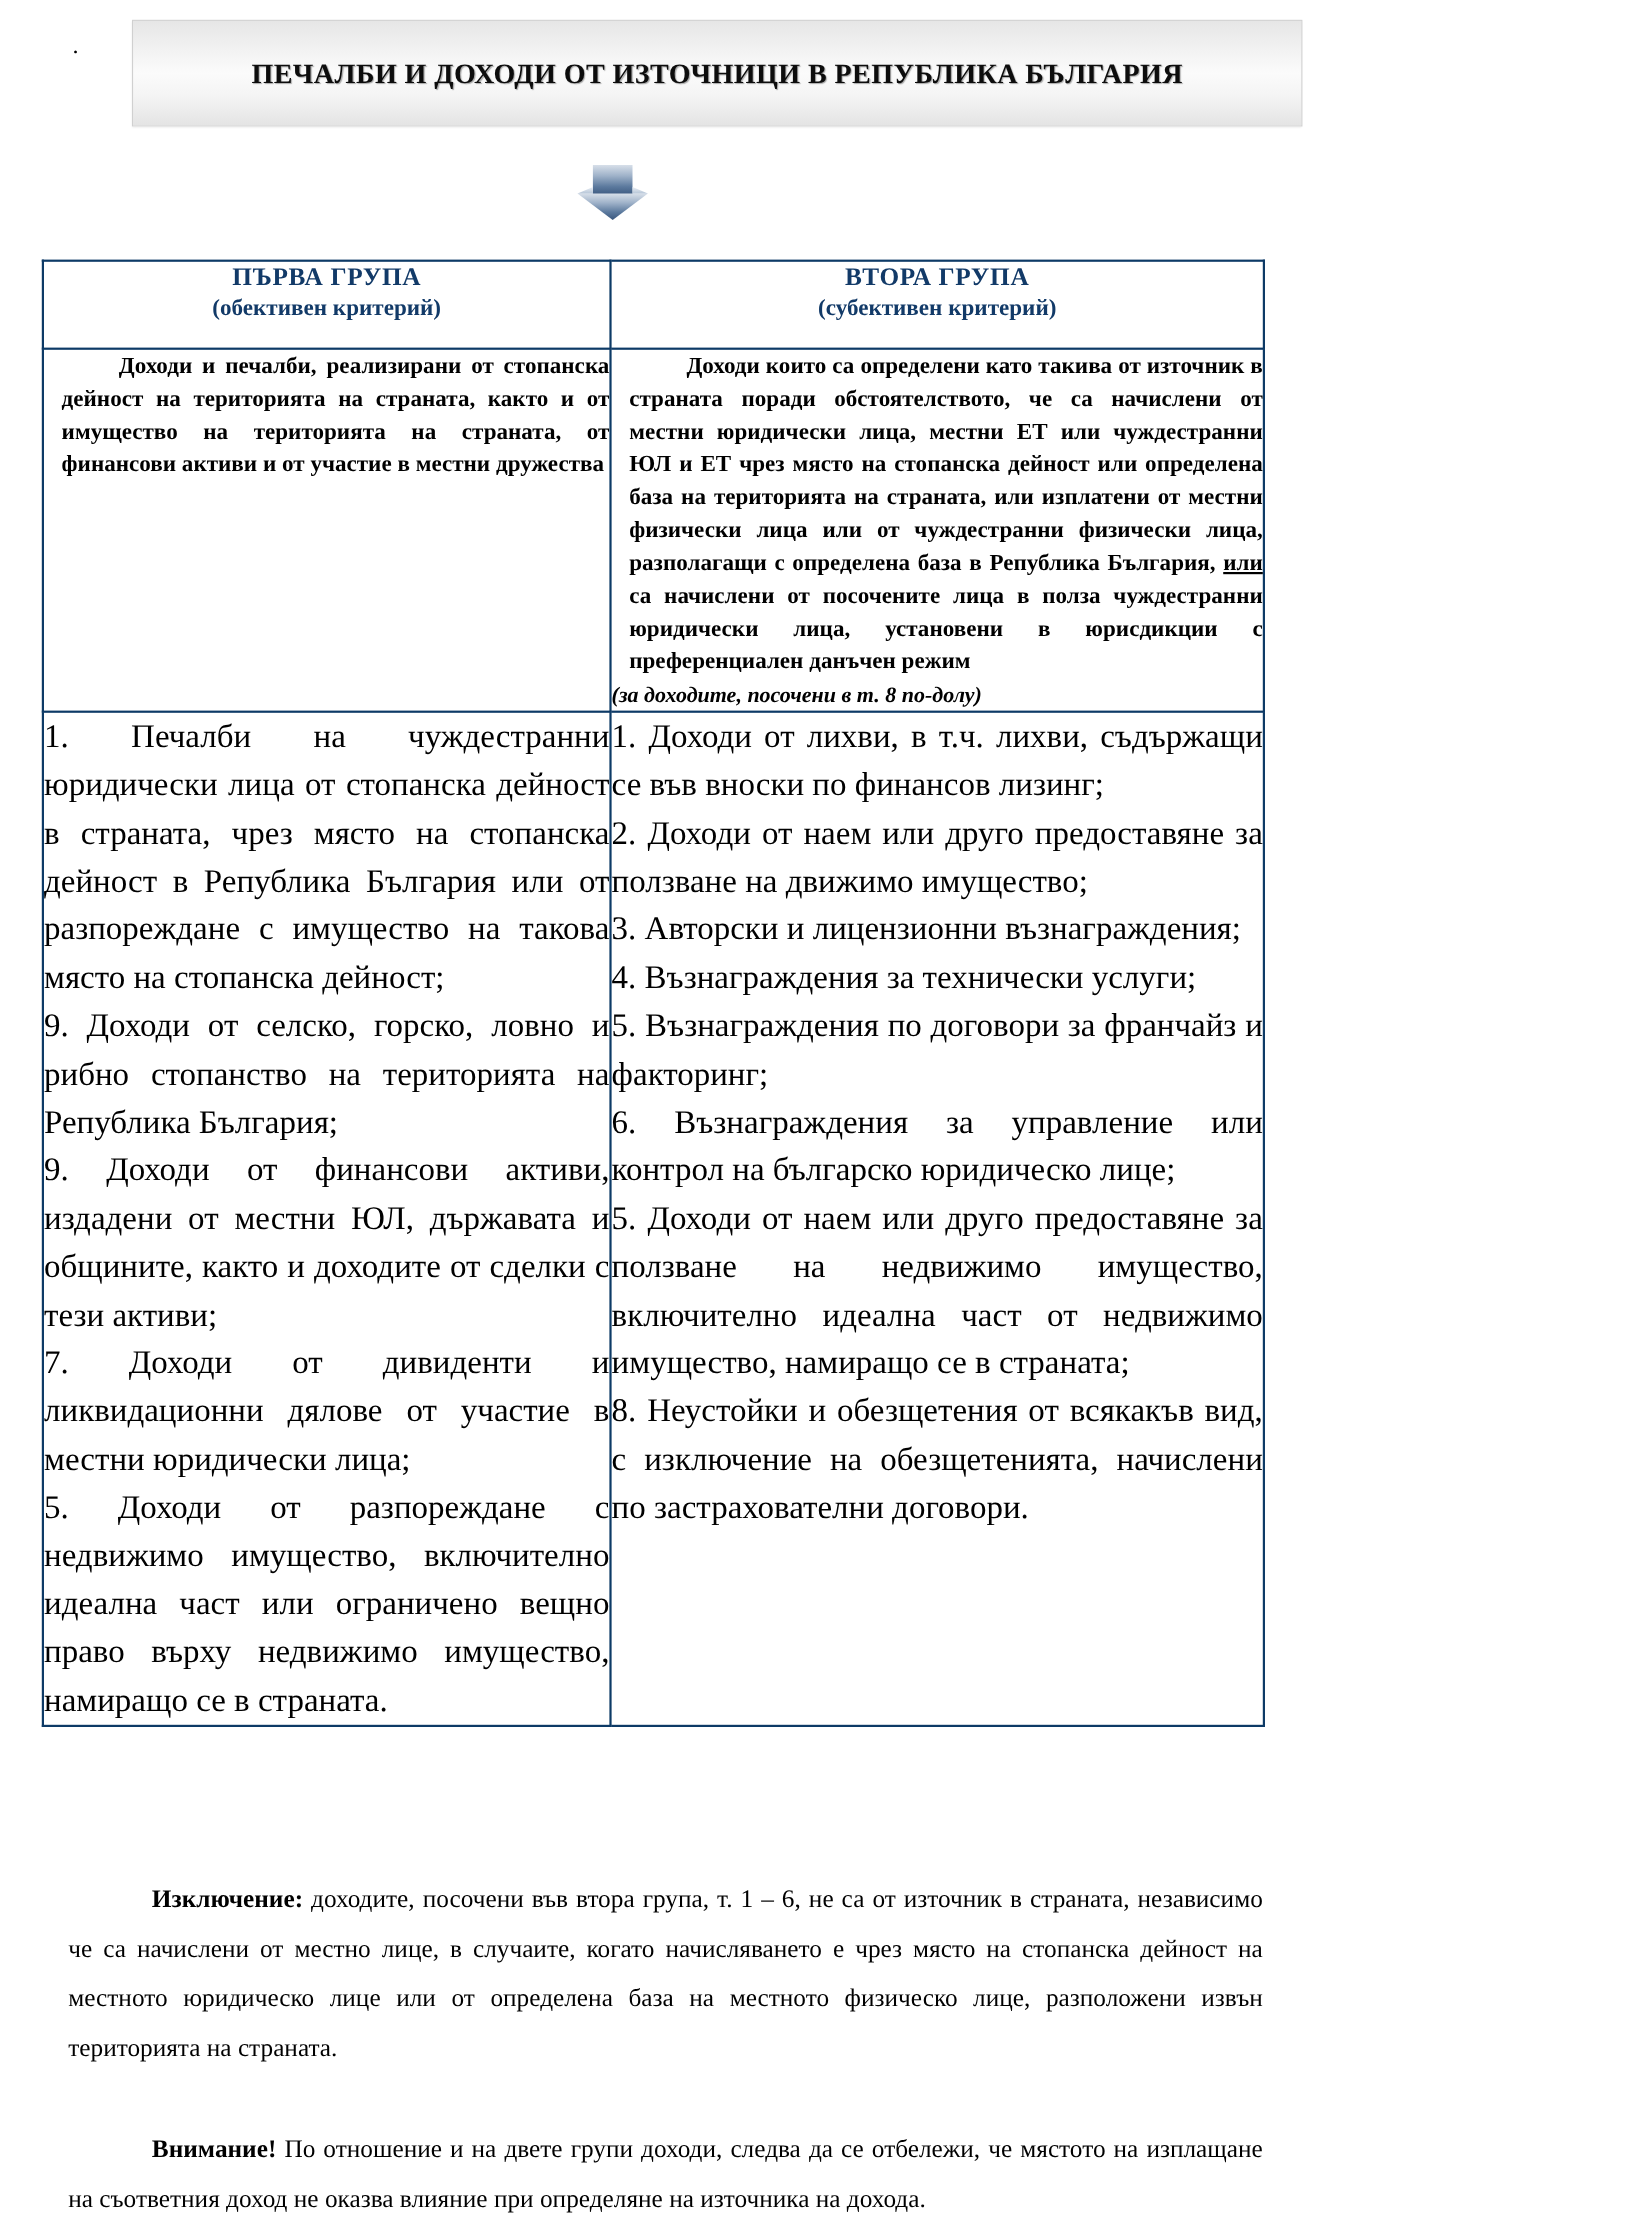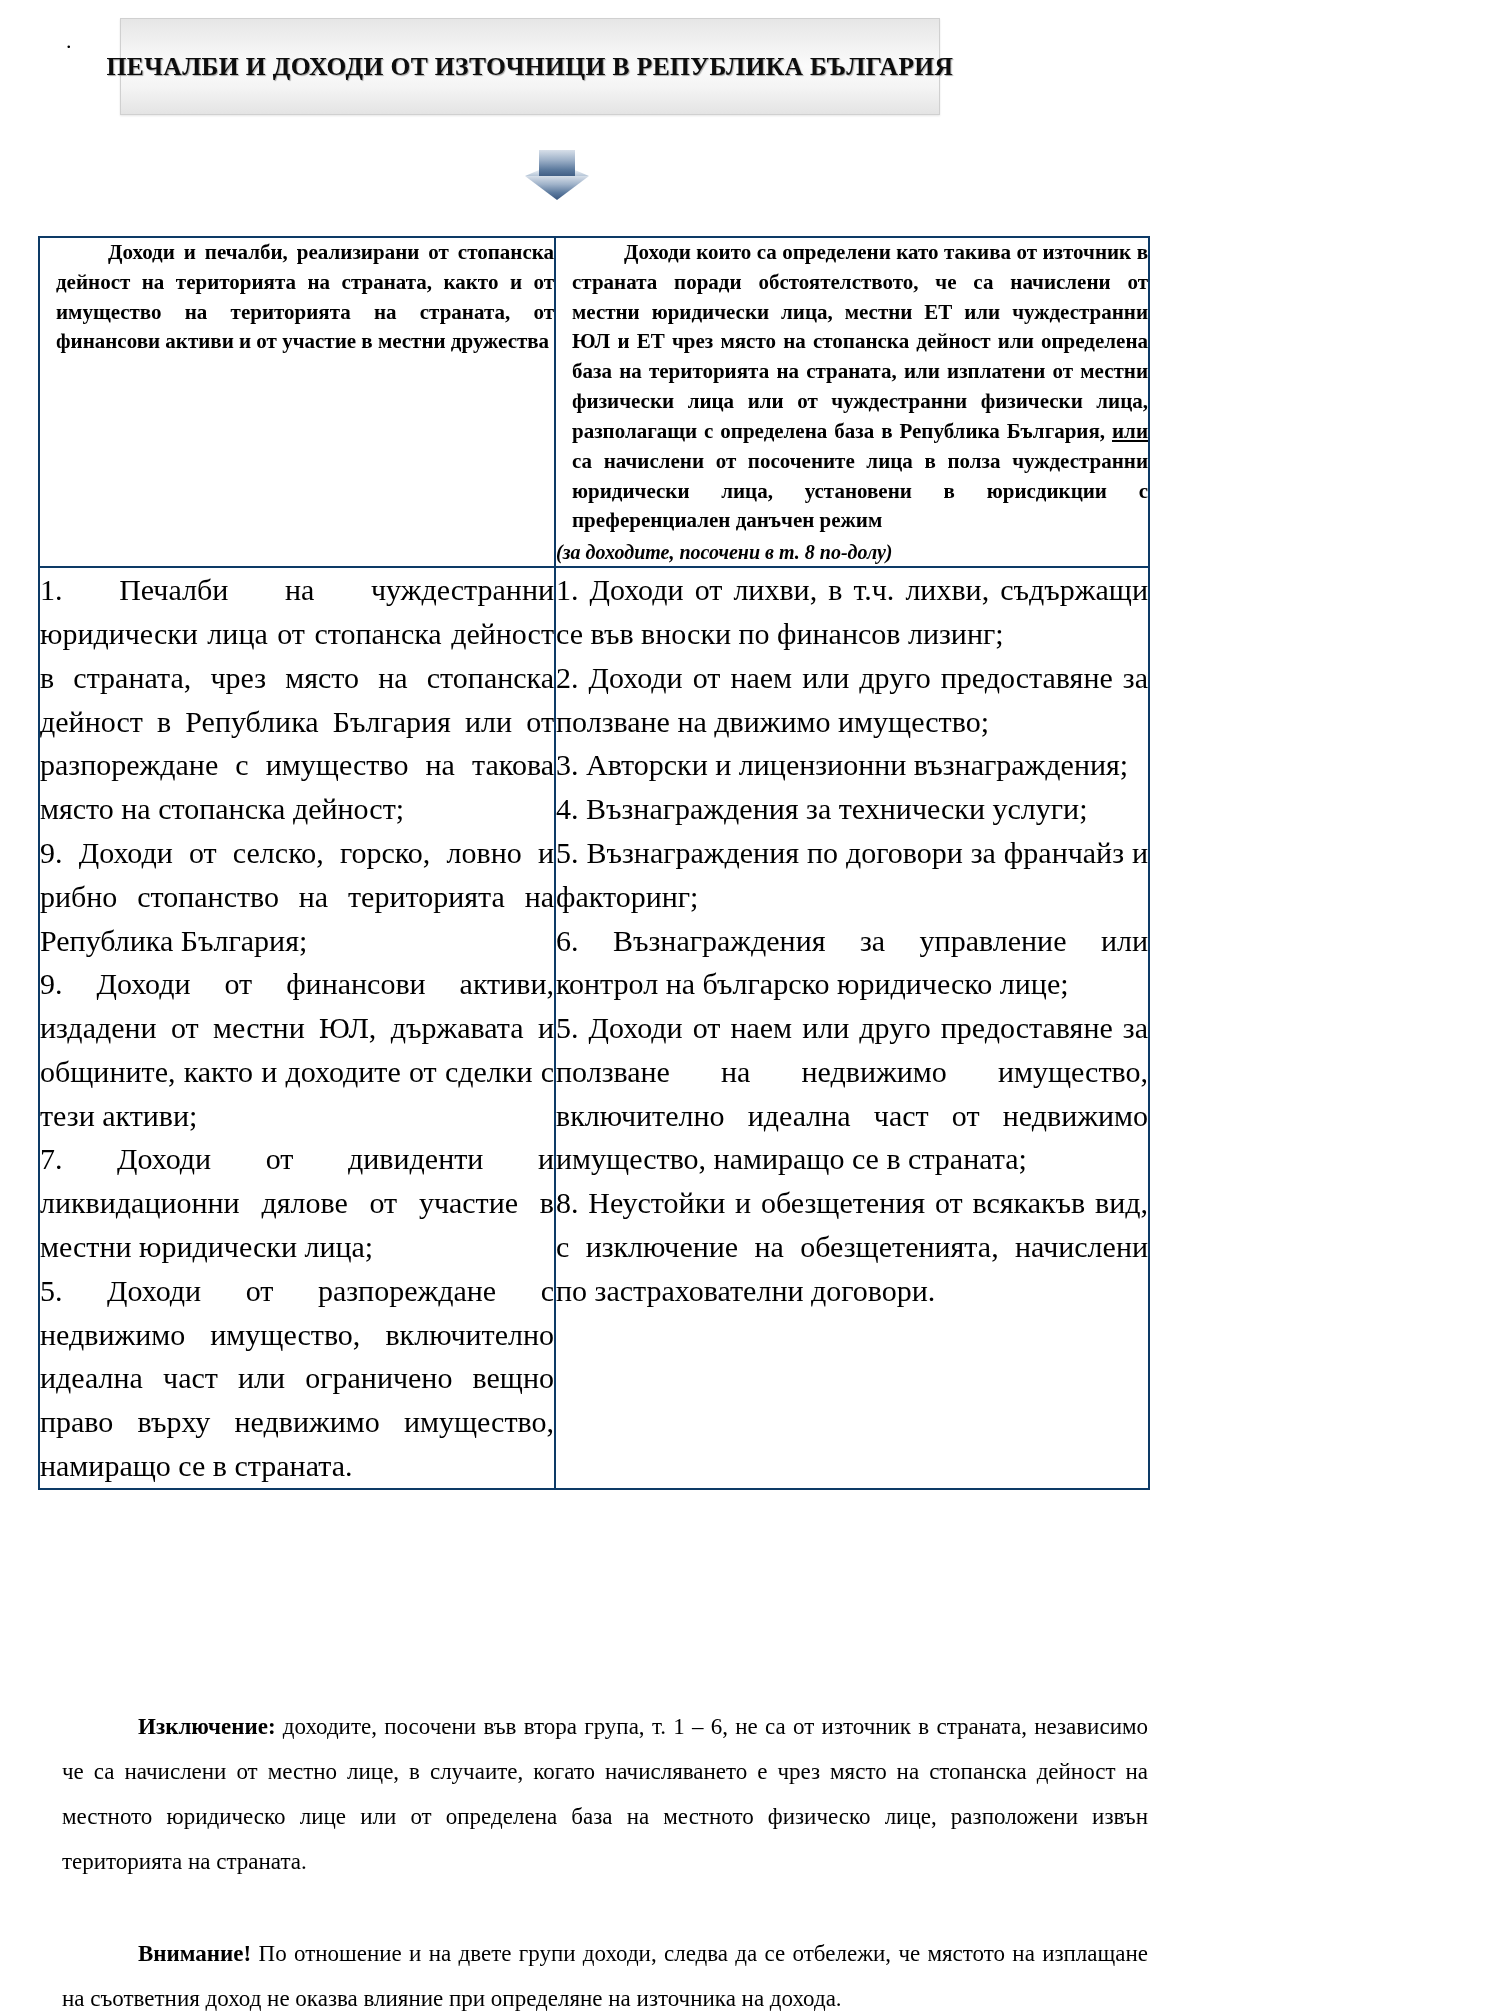--- a/index.html
+++ b/index.html
@@ -24,21 +24,21 @@
     font-size: 22px;
     line-height: 1;
     color: #000;
   }
 
   
   .title-banner {
     position: absolute;
     left: 120px;
     top: 18px;
-    width: 820px;
+    width: 1064px;
     height: 97px;
     background: linear-gradient(to bottom,
                 #e6e6e6 0%,
                 #f2f2f2 28%,
                 #fbfbfb 50%,
                 #f4f4f4 72%,
                 #e4e4e4 100%);
     border: 1px solid #d0d0d0;
     box-shadow: 0 1px 2px rgba(0,0,0,0.10);
     display: flex;
@@ -186,20 +186,30 @@
   </svg>
 </div>
 
 <table class="main-table">
   <colgroup>
     <col class="col-1">
     <col class="col-2">
   </colgroup>
   <tbody>
 
+    <tr>
+      <td class="hdr-cell">
+        <div class="hdr-line1">ПЪРВА ГРУПА</div>
+        <div class="hdr-line2">(обективен критерий)</div>
+      </td>
+      <td class="hdr-cell">
+        <div class="hdr-line1">ВТОРА ГРУПА</div>
+        <div class="hdr-line2">(субективен критерий)</div>
+      </td>
+    </tr>
 
     <tr>
       <td class="desc-cell">
         <div class="desc-text">Доходи и печалби, реализирани от стопанска дейност на територията на страната, както и от имущество на територията на страната, от финансови активи и от участие в местни дружества</div>
       </td>
       <td class="desc-cell">
         <div class="desc-text"><span>Доходи които са определени като такива от източник в страната поради обстоятелството, че са начислени от местни юридически лица, местни ЕТ или чуждестранни ЮЛ и ЕТ чрез място на стопанска дейност или определена база на територията на страната, или изплатени от местни физически лица или от чуждестранни физически лица, разполагащи с определена база в Република България, </span><u>или</u><span> са начислени от посочените лица в полза чуждестранни юридически лица, установени в юрисдикции с преференциален данъчен режим</span></div>
         <div class="desc-note">(за доходите, посочени в т. 8 по-долу)</div>
       </td>
     </tr>

